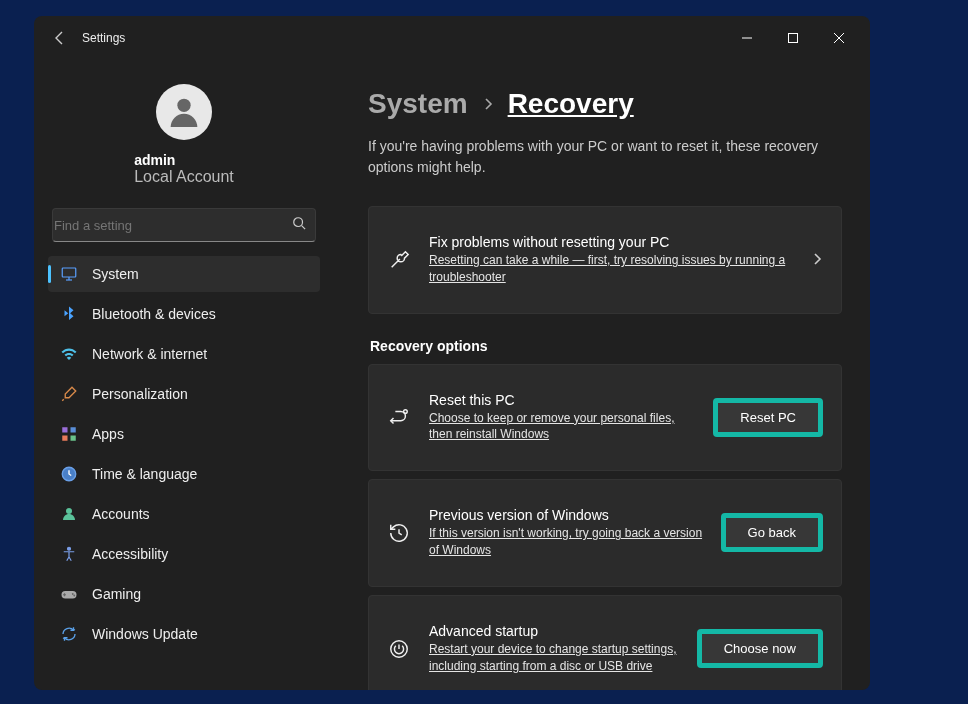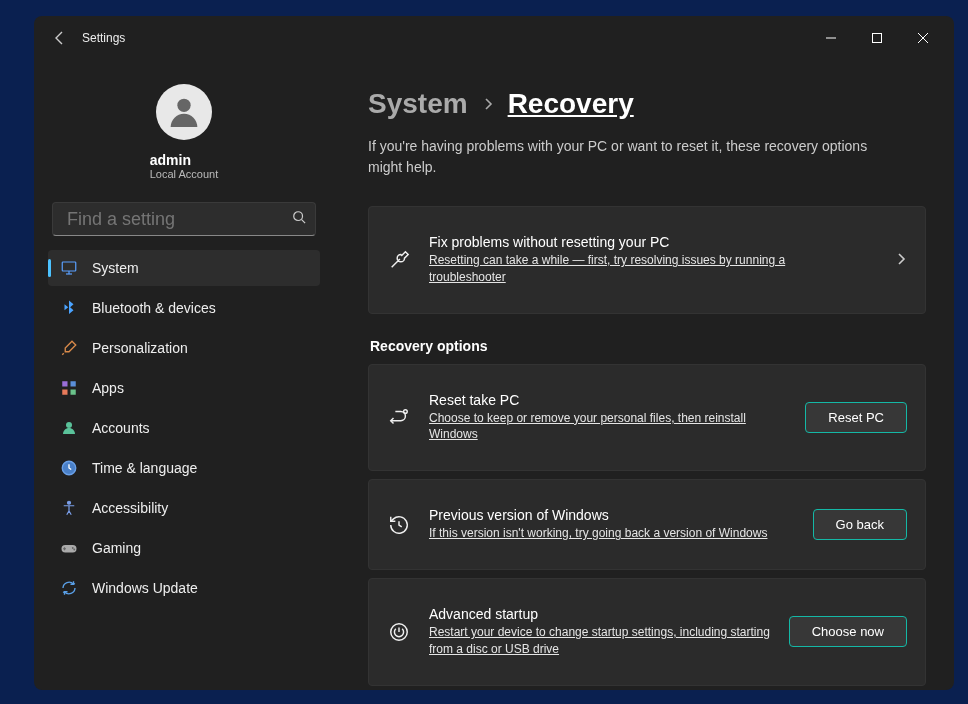--- a/index.html
+++ b/index.html
@@ -1,57 +1,57 @@
 <!DOCTYPE html>
 <html><head>
 <meta charset="utf-8">
 <style>
   * { box-sizing: border-box; margin: 0; padding: 0; font-family: "Segoe UI", -apple-system, sans-serif; }
   body { background: #0a2050; width: 968px; height: 704px; overflow: hidden; }
   .window {
-    position: absolute; left: 34px; top: 16px; width: 920px; height: 674px;
+    position: absolute; left: 34px; top: 16px; width: 836px; height: 674px;
     background: #202020; border-radius: 8px; color: #fff; display: flex; flex-direction: column;
     overflow: hidden;
   }
   .titlebar { display: flex; align-items: center; height: 44px; padding: 0 8px; }
   .back-btn { width: 36px; height: 36px; display: flex; align-items: center; justify-content: center; border-radius: 4px; }
   .app-title { font-size: 12px; color: #eee; margin-left: 4px; }
   .win-controls { margin-left: auto; display: flex; }
   .win-btn { width: 46px; height: 32px; display: flex; align-items: center; justify-content: center; }
   .body { display: flex; flex: 1; overflow: hidden; }
   .sidebar { width: 300px; padding: 14px 10px 0 10px; flex-shrink: 0; }
   .profile { display: flex; align-items: center; gap: 12px; padding: 10px 8px 18px 8px; flex-direction: column; }
   .avatar { width: 56px; height: 56px; border-radius: 50%; background: #e8e8e8; display: flex; align-items: center; justify-content: center; }
   .profile-name { font-size: 14px; font-weight: 600; }
-  .profile-sub { font-size: 11px; color: #bbb; }
+  .profile-sub { font-size: 16px; color: #bbb; }
   .search { position: relative; margin: 4px 8px 14px 8px; }
   .search input {
     width: 100%; height: 34px; background: #2d2d2d; border: 1px solid #3a3a3a; border-bottom: 1px solid #888;
-    border-radius: 4px; color: #eab308; font-size: 18px; padding: 0 36px 0 14px; outline: none;
+    border-radius: 4px; color: #eab308; font-size: 13px; padding: 0 36px 0 1px; outline: none;
   }
   .search .search-icon { position: absolute; right: 10px; top: 50%; transform: translateY(-50%); color: #ccc; }
   .nav { list-style: none; padding: 0 4px; }
   .nav-item { display: flex; align-items: center; gap: 14px; height: 36px; padding: 0 10px 0 12px; border-radius: 4px; font-size: 14px; color: #eee; position: relative; margin-bottom: 4px; }
   .nav-item.active { background: #2d2d2d; }
   .nav-item.active::before { content: ""; position: absolute; left: 0; top: 9px; bottom: 9px; width: 3px; background: #4cc2ff; border-radius: 2px; }
   .nav-icon { width: 18px; height: 18px; display: flex; align-items: center; justify-content: center; }
   .main { flex: 1; padding: 28px 28px 0 34px; overflow-y: auto; }
   .breadcrumb { display: flex; align-items: center; gap: 14px; margin-bottom: 16px; }
   .breadcrumb .bc-parent { font-size: 28px; font-weight: 600; color: #aaa; }
   .breadcrumb .bc-sep { color: #aaa; font-size: 18px; }
   .breadcrumb .bc-current { font-size: 28px; font-weight: 600; color: #fff; text-decoration: underline; }
   .intro { font-size: 14px; color: #ccc; line-height: 1.5; margin-bottom: 28px; max-width: 520px; }
   .card { background: #2b2b2b; border: 1px solid #333; border-radius: 4px; padding: 27px 18px; display: flex; align-items: center; gap: 18px; margin-bottom: 8px; }
   .card-icon { width: 24px; display: flex; align-items: center; justify-content: center; color: #eee; flex-shrink: 0; }
   .card-body { flex: 1; }
   .card-title { font-size: 14px; color: #fff; margin-bottom: 2px; }
   .card-desc { font-size: 12px; color: #e5e5e5; line-height: 1.4; max-width: 360px; text-decoration: underline; }
   .card-chevron { color: #ccc; }
   .section-header { font-size: 14px; font-weight: 600; margin: 24px 0 10px 2px; }
-  .action-btn { background: #373737; border: 1px solid #14b8a6; color: #fff; font-size: 13px; padding: 7px 22px; border-radius: 4px; cursor: pointer; flex-shrink: 0; }
+  .action-btn { background: #373737; border: 5px solid #14b8a6; color: #fff; font-size: 13px; padding: 7px 22px; border-radius: 4px; cursor: pointer; flex-shrink: 0; }
   .footer-links { margin-top: 18px; }
   .footer-link { display: flex; align-items: center; gap: 14px; height: 32px; padding-left: 6px; }
   .footer-link .fl-icon { width: 20px; color: #ddd; }
   .footer-link .fl-text { font-size: 14px; color: #7db9e8; }
 </style>
 </head>
 <body>
 
 <div class="window">
   <div class="titlebar">
@@ -118,55 +118,63 @@
           <li class="nav-item">
             <span class="nav-icon">
               <svg width="18" height="18" viewBox="0 0 24 24" fill="#4aa3ff">
                 <path d="M12 2l6 5-4.5 4 4.5 4-6 5V2zM6 7l5 4-5 4"></path>
               </svg>
             </span>
             <span>Bluetooth &amp; devices</span>
           </li>
           <li class="nav-item">
             <span class="nav-icon">
+              <svg width="18" height="18" viewBox="0 0 24 24" fill="#4ec0e8">
+                <path d="M2 9c6-6 14-6 20 0l-2 2c-4.4-4.4-11.6-4.4-16 0L2 9zm4 4c3.3-3.3 8.7-3.3 12 0l-2 2c-2.2-2.2-5.8-2.2-8 0l-2-2zm6 7l3-3c-1.7-1.7-4.3-1.7-6 0l3 3z"></path>
+              </svg>
+            </span>
+            <span>Network &amp; internet</span>
+          </li>
+          <li class="nav-item">
+            <span class="nav-icon">
               <svg width="18" height="18" viewBox="0 0 24 24" fill="none" stroke="#d98a4a" stroke-width="1.8">
                 <path d="M16 3l5 5-9 9H7v-5l9-9z"></path>
                 <path d="M5 19c-1 1-2 2-2 2s1-1 2-2z" fill="#d98a4a"></path>
               </svg>
             </span>
             <span>Personalization</span>
           </li>
           <li class="nav-item">
             <span class="nav-icon">
               <svg width="18" height="18" viewBox="0 0 24 24" fill="#9a6ed8">
                 <rect x="3" y="3" width="7" height="7"></rect>
                 <rect x="14" y="3" width="7" height="7" fill="#5a8ed8"></rect>
                 <rect x="3" y="14" width="7" height="7" fill="#e87a5a"></rect>
                 <rect x="14" y="14" width="7" height="7" fill="#6ac28a"></rect>
               </svg>
             </span>
             <span>Apps</span>
           </li>
           <li class="nav-item">
             <span class="nav-icon">
+              <svg width="18" height="18" viewBox="0 0 24 24" fill="none" stroke="#6aa0e8" stroke-width="1.8">
+                <circle cx="12" cy="12" r="9" fill="#4a80c8"></circle>
+                <path d="M12 7v5l3 2" stroke="#fff"></path>
+              </svg>
+            </span>
+            <span>Time &amp; language</span>
+          </li>
+          <li class="nav-item">
+            <span class="nav-icon">
               <svg width="18" height="18" viewBox="0 0 24 24" fill="#5ac29a">
                 <circle cx="12" cy="8" r="4"></circle>
                 <path d="M4 20c0-4.4 3.6-8 8-8s8 3.6 8 8"></path>
               </svg>
             </span>
             <span>Accounts</span>
-          </li>
-          <li class="nav-item">
-            <span class="nav-icon">
-              <svg width="18" height="18" viewBox="0 0 24 24" fill="none" stroke="#6aa0e8" stroke-width="1.8">
-                <circle cx="12" cy="12" r="9" fill="#4a80c8"></circle>
-                <path d="M12 7v5l3 2" stroke="#fff"></path>
-              </svg>
-            </span>
-            <span>Time &amp; language</span>
           </li>
           <li class="nav-item">
             <span class="nav-icon">
               <svg width="18" height="18" viewBox="0 0 24 24" fill="none" stroke="#7a9ee8" stroke-width="1.6">
                 <circle cx="12" cy="5" r="2" fill="#7a9ee8"></circle>
                 <path d="M5 9h14M12 9v7M9 21l3-5 3 5"></path>
               </svg>
             </span>
             <span>Accessibility</span>
           </li>
@@ -226,21 +234,21 @@
       <div id="options-list">
           <div class="card">
             <div class="card-icon">
               <svg width="22" height="22" viewBox="0 0 24 24" fill="none" stroke="#eee" stroke-width="1.6">
                 <path d="M3 16h11a5 5 0 0 0 0-10H8"></path>
                 <path d="M6 13l-3 3 3 3"></path>
                 <circle cx="19" cy="6" r="2"></circle>
               </svg>
             </div>
             <div class="card-body">
-              <div class="card-title">Reset take PC</div>
+              <div class="card-title">Reset this PC</div>
               <div class="card-desc">Choose to keep or remove your personal files, then reinstall Windows</div>
             </div>
             <button class="action-btn">Reset PC</button>
           </div>
           <div class="card">
             <div class="card-icon">
               <svg width="22" height="22" viewBox="0 0 24 24" fill="none" stroke="#eee" stroke-width="1.6">
                 <path d="M3 12a9 9 0 1 0 3-6.7L3 8"></path>
                 <path d="M3 3v5h5"></path>
                 <path d="M12 8v4l3 2"></path>

